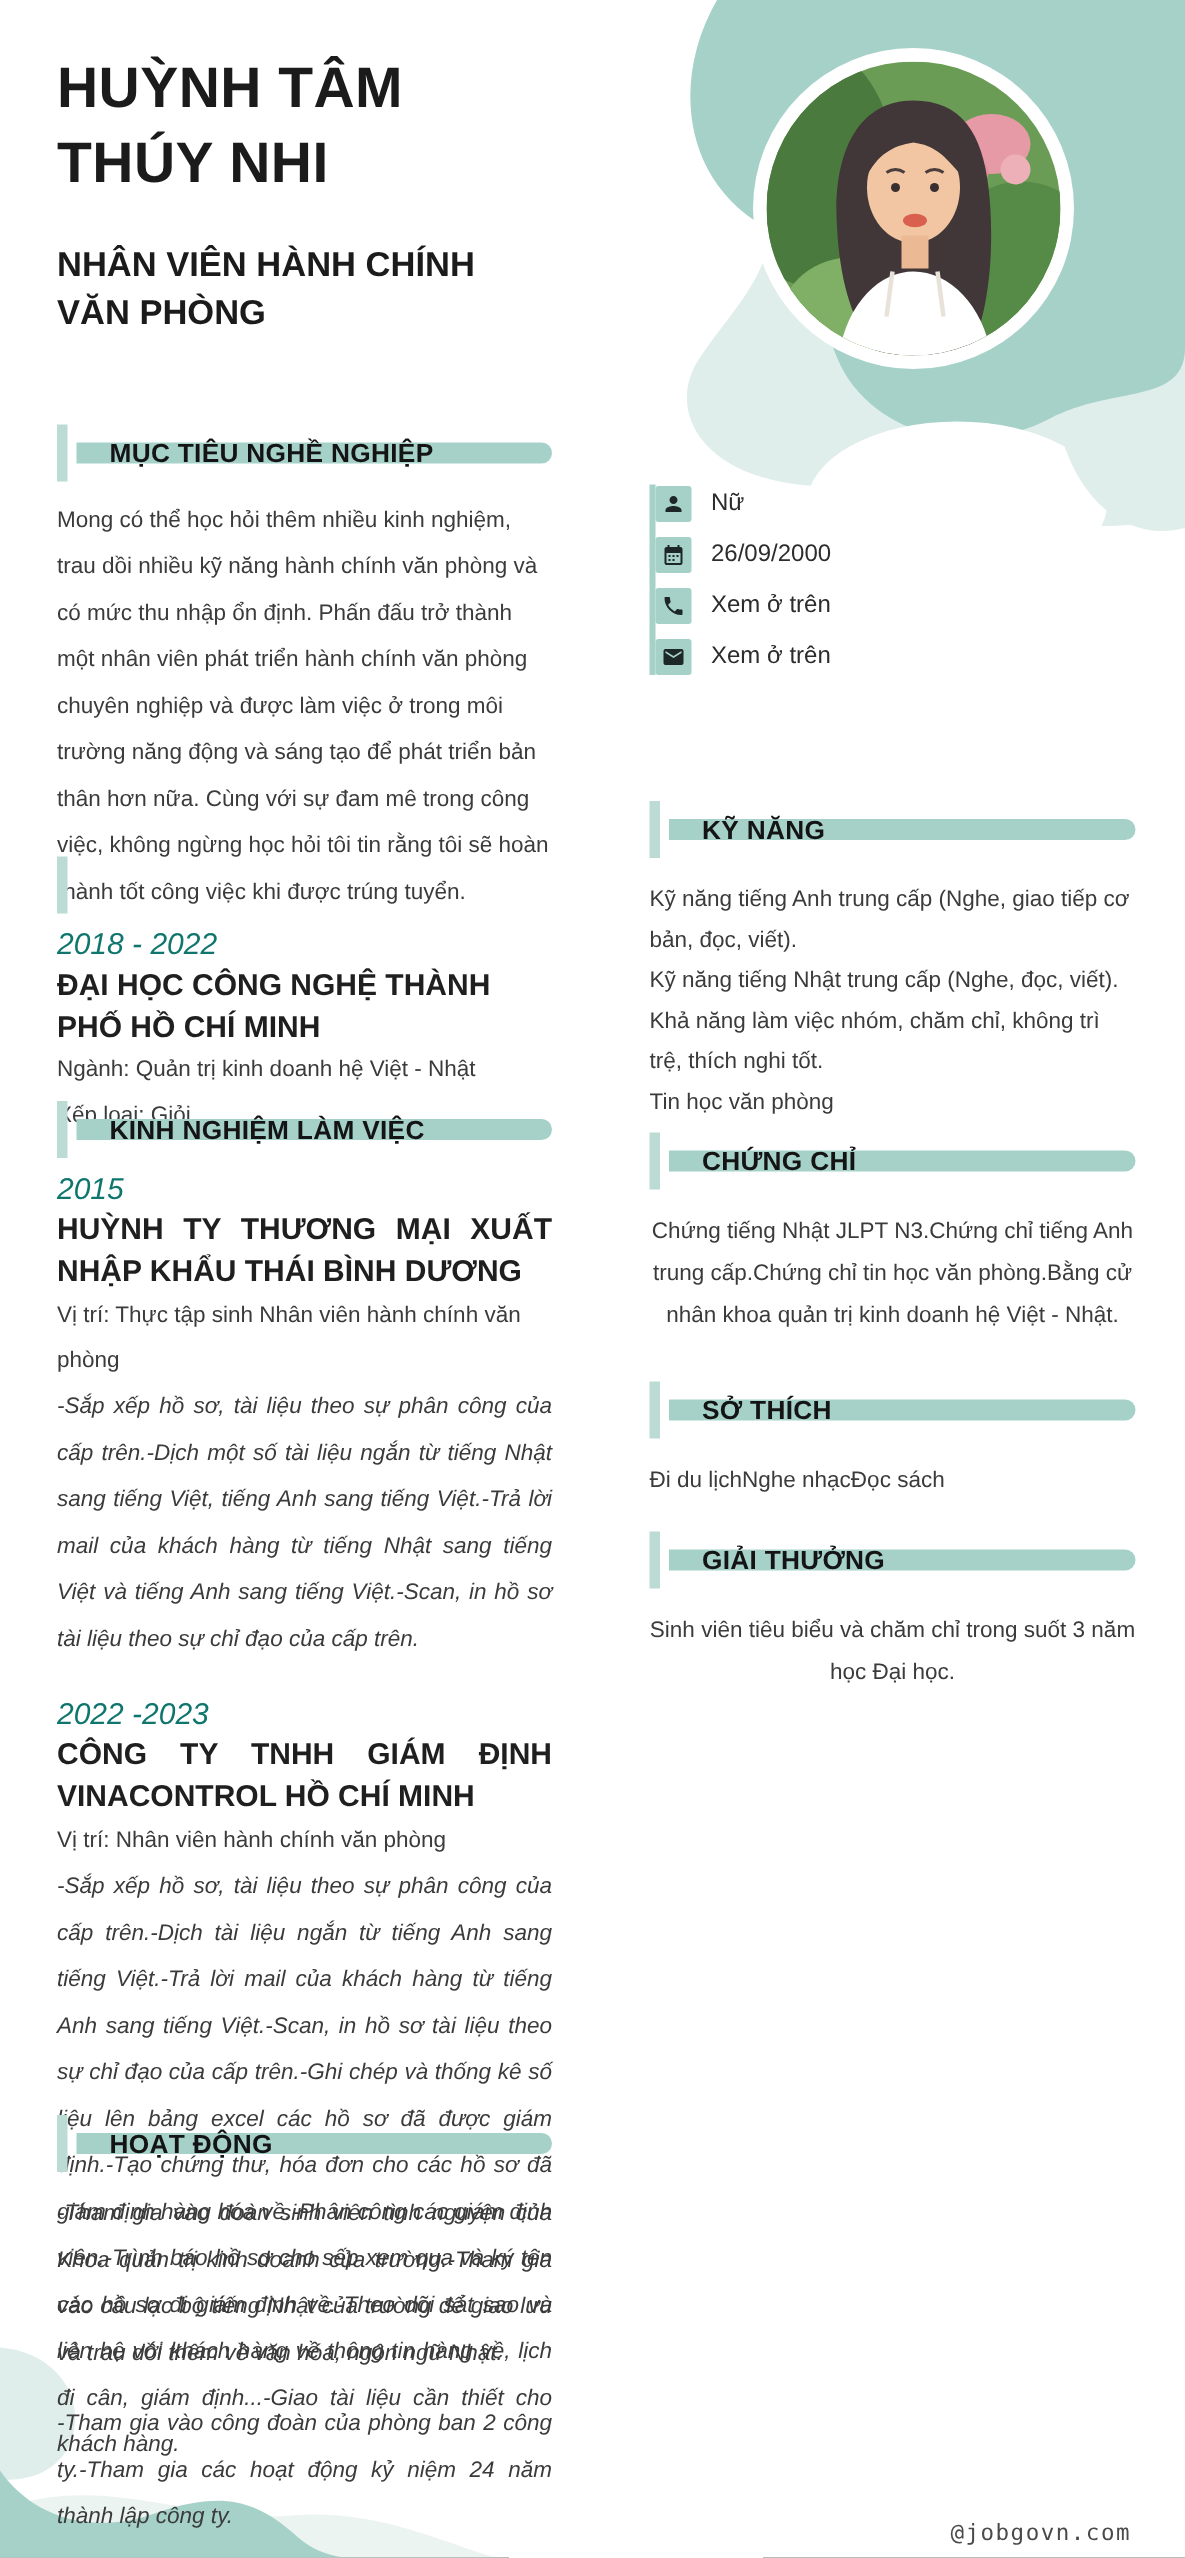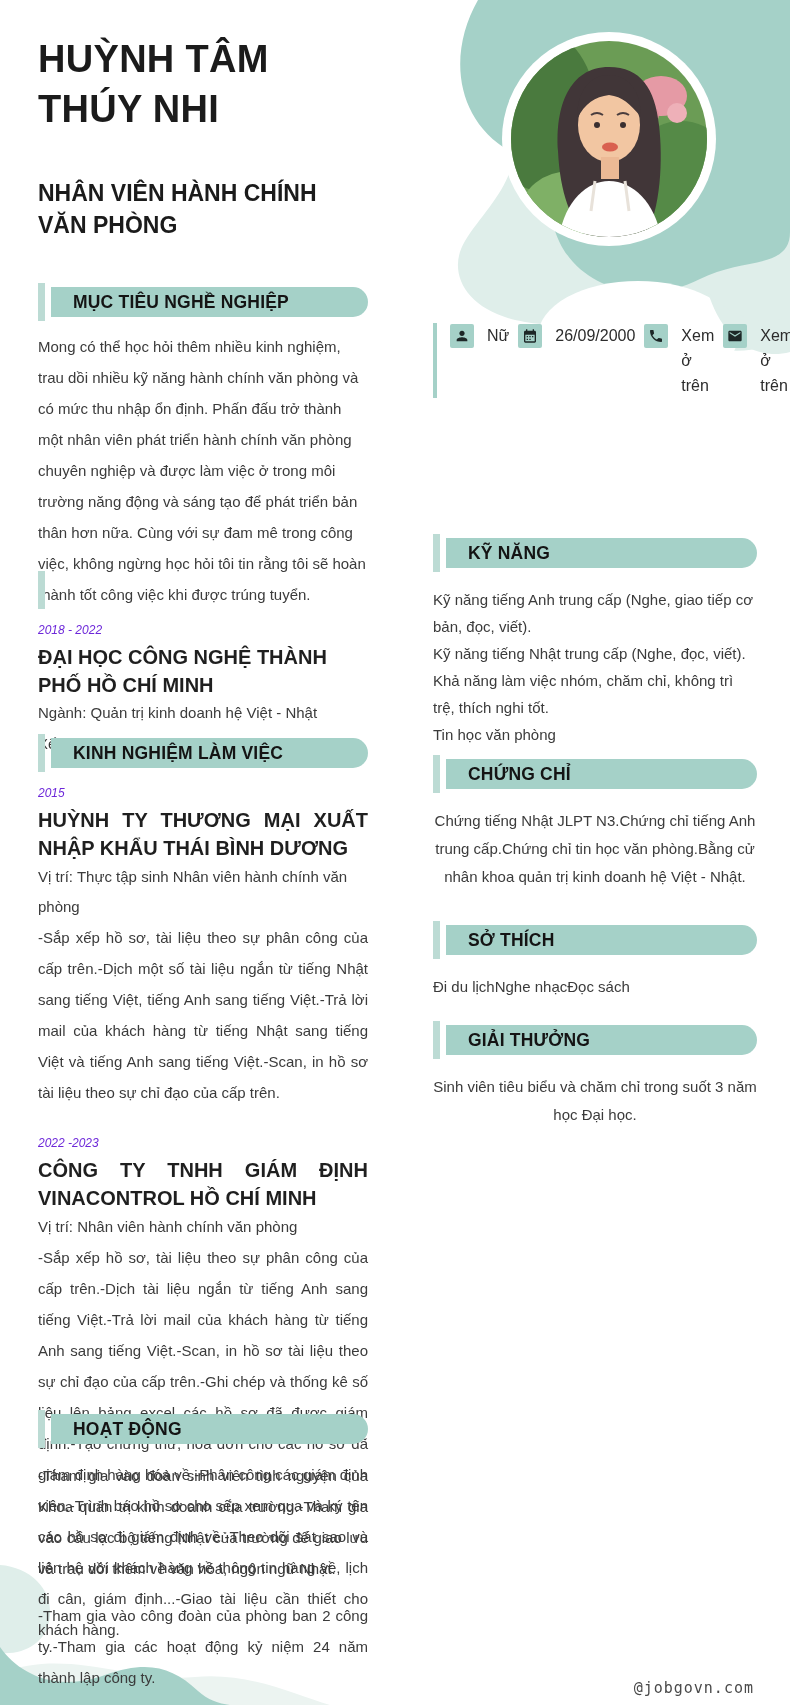--- a/index.html
+++ b/index.html
@@ -17,39 +17,39 @@
     font-family:"Liberation Sans","DejaVu Sans",sans-serif;color:var(--body);
   }
   
   .deco-tr{position:absolute;top:0;right:0;width:400px;height:365px;}
   .deco-bl{position:absolute;left:0;bottom:0;width:330px;height:150px;}
   
   .photo{position:absolute;left:502px;top:32px;width:214px;height:214px;border-radius:50%;background:#ffffff;}
   .photo-inner{position:absolute;left:9px;top:9px;width:196px;height:196px;border-radius:50%;overflow:hidden;}
   
   .name{position:absolute;left:38px;top:34px;font-size:38px;font-weight:700;color:var(--ink);line-height:50px;letter-spacing:.3px;}
-  .jobtitle{position:absolute;left:38px;top:160px;font-size:23px;font-weight:700;color:var(--ink);line-height:32px;margin-top:17px;}
+  .jobtitle{position:absolute;left:38px;top:160px;font-size:23px;font-weight:700;color:var(--ink);line-height:32px;}
   
   .sec{position:absolute;}
   .sec-left{left:38px;width:330px;}
   .sec-right{left:433px;width:324px;}
   .sechead{display:flex;align-items:center;height:38px;}
   .sechead .tab{width:7px;height:38px;background:var(--accent);flex:none;margin-right:6px;}
-  .sechead .bar{height:30px;background:var(--teal);border-radius:0 16px 16px 0;flex:1;
+  .sechead .bar{height:14px;background:var(--teal);border-radius:0 16px 16px 0;flex:1;
     display:flex;align-items:center;padding-left:22px;font-size:17.5px;font-weight:700;color:#141414;letter-spacing:.2px;}
   
   .body-txt{font-size:15px;line-height:31px;color:var(--body);}
-  .jst{text-align:justify;}
-  .period{font-style:italic;font-size:12px;line-height:26px;color:#6d28d9;margin-top:8px;}
+  .jst{text-align:justify;font-style:italic;}
+  .period{font-style:italic;font-size:20px;line-height:26px;color:#0f766e;margin-top:8px;}
   .company{font-weight:700;font-size:20px;line-height:28px;color:#1f1f1f;text-align:justify;}
   .line27{font-size:15px;line-height:27px;}
   .line28{font-size:15px;line-height:28px;text-align:center;}
   
   .contact{position:absolute;left:433px;top:323px;width:324px;border-left:4px solid var(--teal);
-    padding-left:13px;box-sizing:border-box;display:flex;flex-direction:row;gap:9px;}
+    box-sizing:border-box;display:flex;flex-direction:column;gap:9px;}
   .crow{display:flex;align-items:flex-start;gap:13px;}
   .cicon{width:24px;height:24px;background:var(--teal);border-radius:2px;flex:none;
     display:flex;align-items:center;justify-content:center;margin-top:1px;}
   .cicon svg{width:16px;height:16px;fill:#1d2727;}
   .ctext{font-size:16px;line-height:25px;color:#2c2c2c;}
   
   .watermark{position:absolute;right:36px;bottom:8px;font-family:"DejaVu Sans Mono","Liberation Mono",monospace;
     font-size:15px;color:#4a4a4a;letter-spacing:1px;}
 </style>
 </head>

